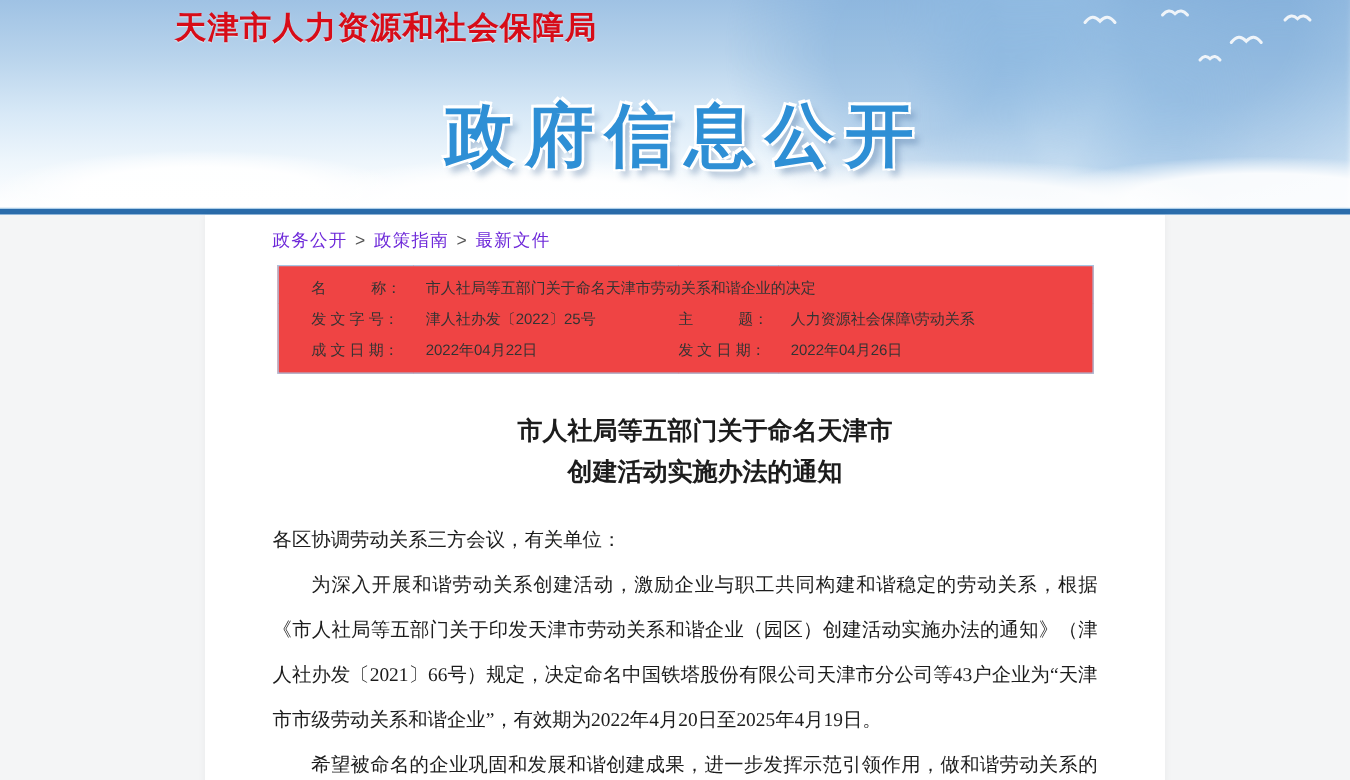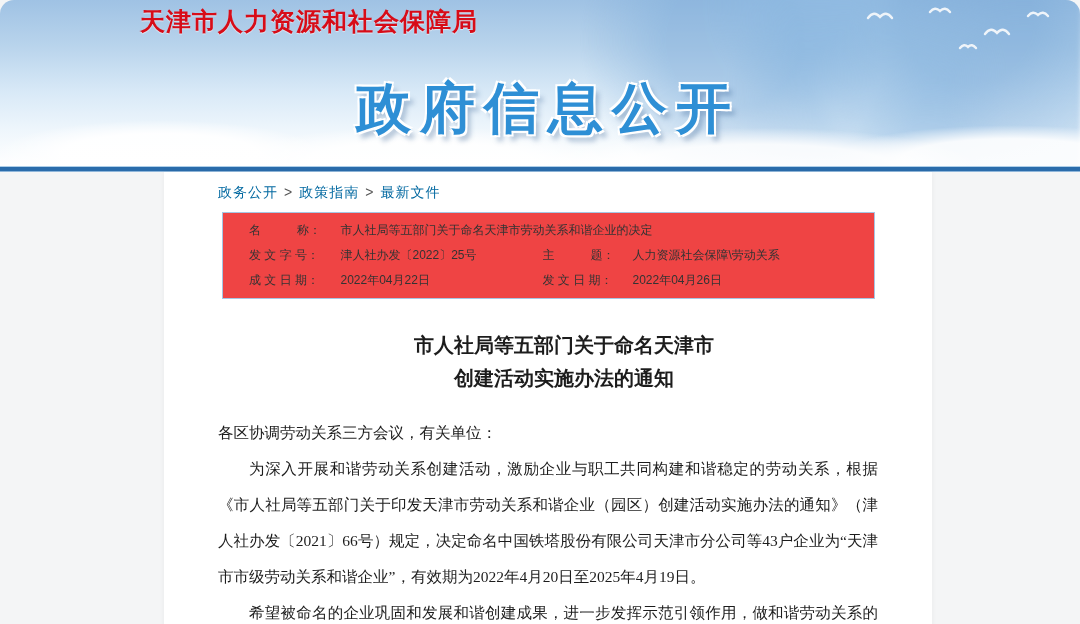--- a/index.html
+++ b/index.html
@@ -1,18 +1,18 @@
 <!DOCTYPE html>
 <html><head>
 <meta charset="utf-8">
 <style>
   * { margin: 0; padding: 0; box-sizing: border-box; }
   html, body { width: 1080px; }
   body { font-family: "Liberation Sans", "DejaVu Sans", sans-serif; background: #f4f5f6; }
-  .page { position: relative; width: 1080px; height: 624px; overflow: hidden; background: #f4f5f6; border-radius: 14px; }
+  .page { position: relative; width: 1080px; height: 624px; overflow: hidden; background: #f4f5f6; }
 
   
   .banner {
     position: relative; width: 1080px; height: 166px; overflow: hidden;
     background: linear-gradient(to bottom, #9fc2e4 0%, #b9d4ec 28%, #d8e9f7 55%, #eef6fc 78%, #ffffff 100%);
   }
   .rose-decoration {
     position: absolute; left: 520px; top: -40px; width: 560px; height: 230px;
     background:
       radial-gradient(circle at 38% 35%, rgba(122,170,216,0.45) 0 18%, rgba(122,170,216,0) 40%),
@@ -53,21 +53,21 @@
 
   
   .content {
     position: relative; width: 768px; margin-left: 164px; background: #ffffff;
     min-height: 452px; padding-bottom: 10px;
     box-shadow: 0 0 6px rgba(0,0,0,0.05);
   }
   .breadcrumb {
     padding: 12px 0 0 54px; font-size: 14px; color: #3d3d3d; letter-spacing: 1px;
   }
-  .bc-item { color: #0369a1; text-decoration: none; cursor: pointer; }
+  .bc-item { color: #6d28d9; text-decoration: none; cursor: pointer; }
   .bc-sep { color: #555; margin: 0 6px; }
 
   
   .meta-table {
     width: 652px; margin: 10px 0 0 58px; background: #ef4444;
     border: 1px solid #a6c6e4; border-collapse: collapse; table-layout: fixed;
     font-size: 12px; color: #333;
   }
   .meta-table td { padding: 5px 0; line-height: 15px; vertical-align: top; overflow: hidden; white-space: nowrap; }
   .meta-table tr:first-child td { padding-top: 10px; }

